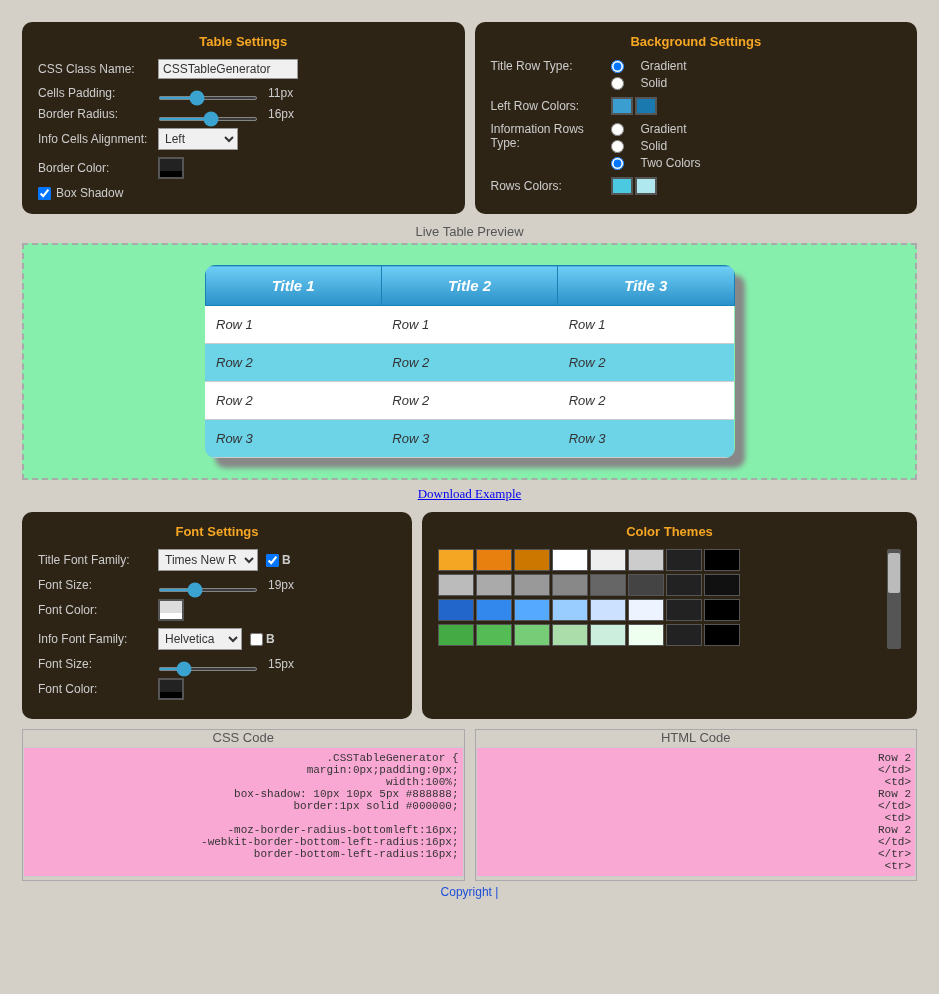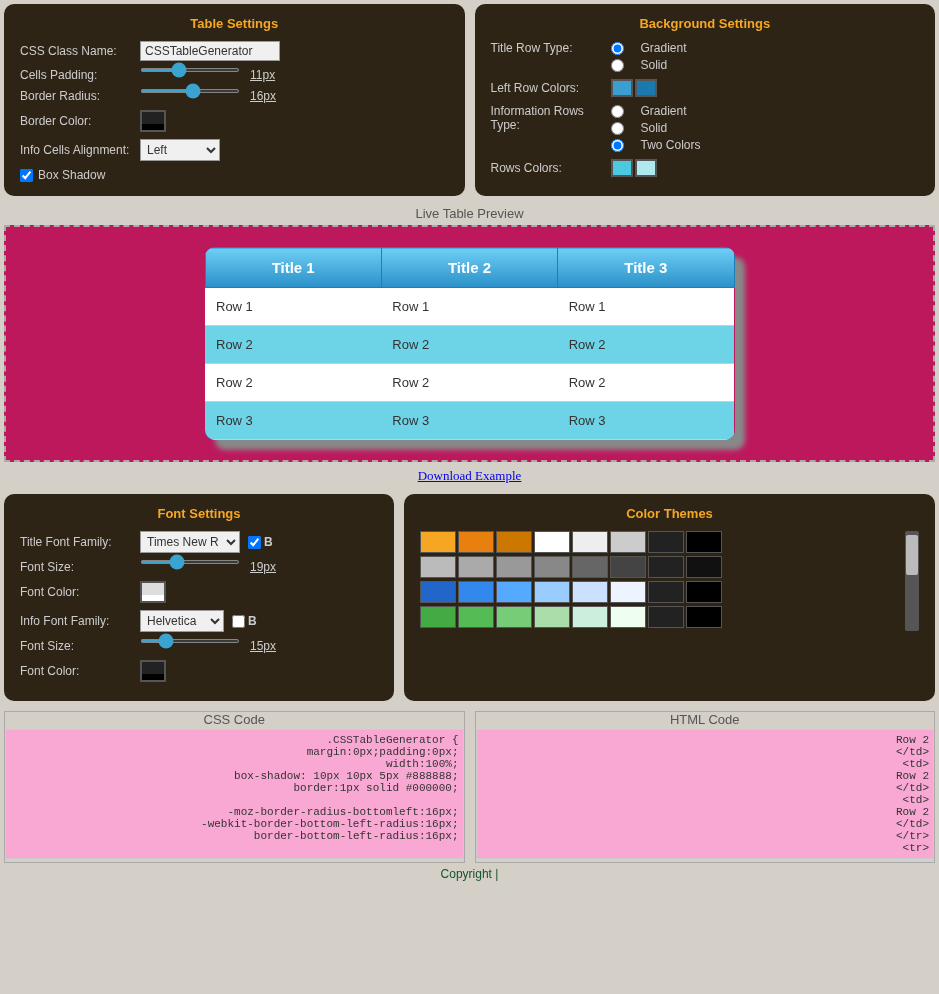--- a/index.html
+++ b/index.html
@@ -5,21 +5,21 @@
     * { box-sizing: border-box; margin: 0; padding: 0; }
     body {
       font-family: Arial, sans-serif;
       font-size: 13px;
       background: #d4d0c8;
       color: #333;
       width: 939px;
     }
 
     .main-wrapper {
-      padding: 4px;
+      padding: 22px;
       background: #d4d0c8;
     }
 
     
     .top-panels {
       display: flex;
       gap: 10px;
       margin-bottom: 10px;
     }
 
@@ -145,23 +145,24 @@
       display: flex;
       align-items: center;
       color: #ccc;
       font-size: 12px;
       gap: 17px;
     }
 
     
     .preview-section {
       border: 2px dashed #aaa;
-      background: #be185d;
+      background: #86efac;
       padding: 20px;
       margin-bottom: 0;
+      font-style: italic;
     }
 
     .preview-label {
       text-align: center;
       font-size: 13px;
       color: #555;
       margin-bottom: 4px;
     }
 
     .preview-table {
@@ -308,23 +309,22 @@
       border: 1px solid #ccc;
       padding: 4px;
       resize: none;
       color: #333;
       overflow-y: auto;
       text-align: right;
     }
 
     .range-slider-container {
       display: flex;
-      align-items: flex-start;
+      align-items: flex-end;
       gap: 4px;
-      text-decoration: underline;
     }
 
     
     .themes-outer {
       position: relative;
       display: flex;
     }
 
     .themes-scroll-area {
       flex: 1;
@@ -381,21 +381,21 @@
       height: 22px;
       background: #333;
       border: 2px solid #555;
       display: inline-block;
       cursor: pointer;
     }
 
     .page-footer {
       text-align: center;
       font-size: 12px;
-      color: #14532d;
+      color: #1d4ed8;
       padding: 4px;
     }
   </style>
 </head>
 <body>
 
 <div class="main-wrapper">
 
   <div class="top-panels">
 
@@ -413,37 +413,37 @@
           <input type="range" min="0" max="30" value="11" style="">
           <span class="px-label">11px</span>
         </div>
       </div>
 
       <div class="form-row">
         <span class="form-label">Border Radius:</span>
         <div class="range-slider-container">
           <input type="range" min="0" max="30" value="16" style="">
           <span class="px-label">16px</span>
-        </div>
-      </div>
-
-      <div class="form-row">
-        <span class="form-label">Border Color:</span>
-        <div class="border-color-swatch" style="background:#222; position:relative;">
-          <div style="position:absolute;bottom:0;left:0;right:0;height:6px;background:#000;"></div>
         </div>
       </div>
 
       <div class="form-row">
         <span class="form-label">Info Cells Alignment:</span>
         <select class="form-select">
           <option>Left</option>
           <option>Center</option>
           <option>Right</option>
         </select>
+      </div>
+
+      <div class="form-row">
+        <span class="form-label">Border Color:</span>
+        <div class="border-color-swatch" style="background:#222; position:relative;">
+          <div style="position:absolute;bottom:0;left:0;right:0;height:6px;background:#000;"></div>
+        </div>
       </div>
 
       <div class="checkbox-row">
         <input type="checkbox" checked="" style="">
         <span>Box Shadow</span>
       </div>
     </div>
 
     <div class="panel">
       <div class="panel-title">Background Settings</div>

